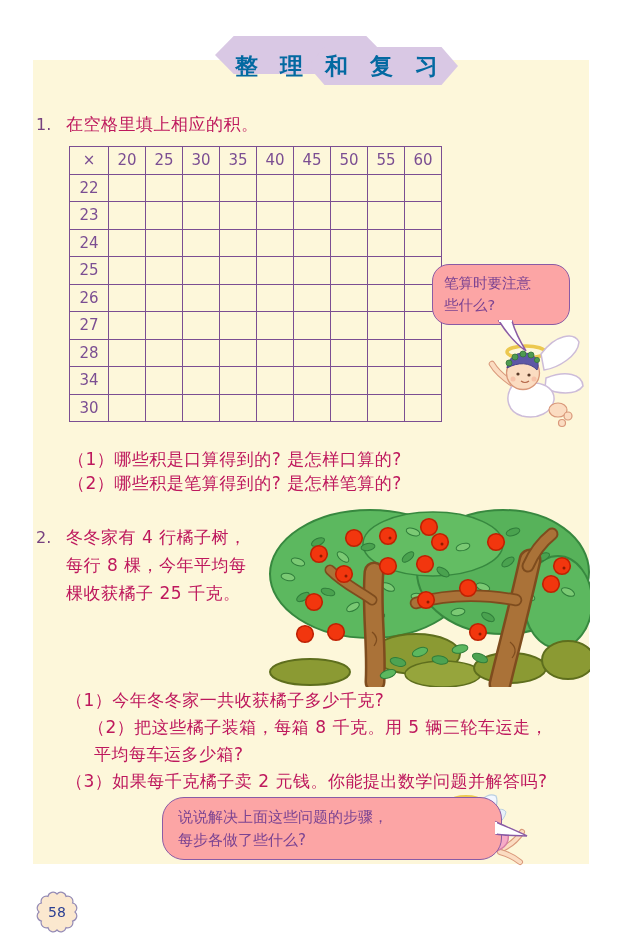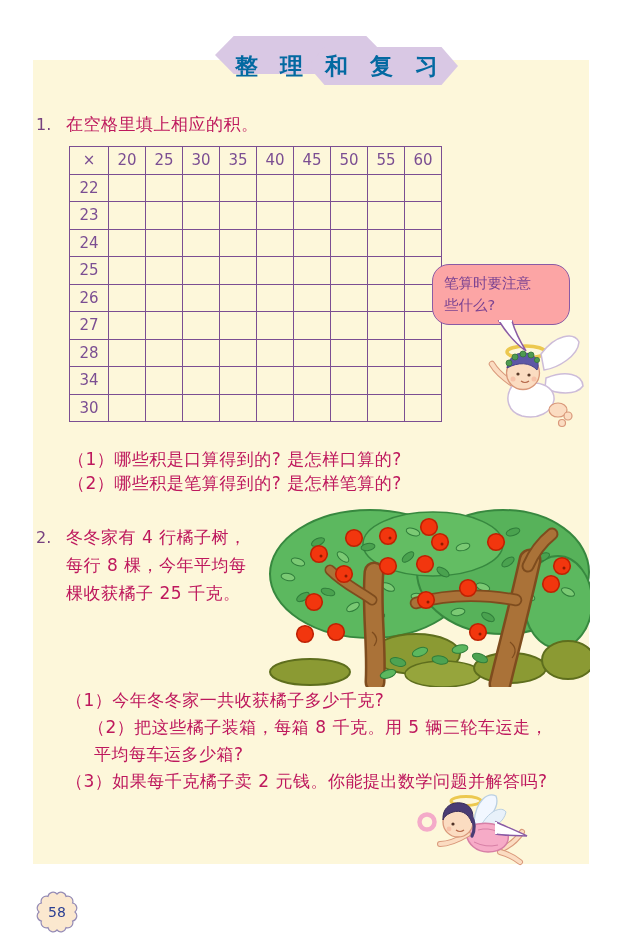--- a/index.html
+++ b/index.html
@@ -318,20 +318,24 @@
         <circle cx="306" cy="66" r="1.5"></circle>
       <circle cx="170" cy="100" r="1.5"></circle>
     </g>
   </svg>
 
   <div class="abs qtext" style="left:66px; top:689px;">（1）今年冬冬家一共收获橘子多少千克?</div>
   <div class="abs qtext" style="left:66px; top:716px;margin-left:22px;">（2）把这些橘子装箱，每箱 8 千克。用 5 辆三轮车运走，</div>
   <div class="abs qtext" style="left:94px; top:743px;text-align:right;">平均每车运多少箱?</div>
   <div class="abs qtext" style="left:66px; top:770px;text-align:right;">（3）如果每千克橘子卖 2 元钱。你能提出数学问题并解答吗?</div>
 
+  <div class="bubble bubble2">
+    <div>说说解决上面这些问题的步骤，</div>
+    <div>每步各做了些什么?</div>
+  </div>
   <svg class="tail" style="left:495px; top:818px;" width="38" height="26">
     <path d="M1,4 C12,9 22,13 32,18 C20,17 10,18 1,16 Z" fill="#ffffff" stroke="#8a5ba5" stroke-width="1.5"></path>
     <rect x="0" y="4" width="2" height="12" fill="#ffffff"></rect>
   </svg>
 
   <svg class="illu" style="left:416px; top:792px; z-index:2;" width="118" height="86" viewBox="0 0 118 86">
     <circle cx="11" cy="30" r="7.5" fill="none" stroke="#f29ec6" stroke-width="4.5" opacity="0.85"></circle>
     <ellipse cx="50" cy="9" rx="15" ry="4.5" fill="none" stroke="#ecc84f" stroke-width="3"></ellipse>
     <path d="M58,30 C60,8 72,0 80,4 C84,14 74,28 62,34 Z" fill="#f2f7ff" stroke="#b9cfe2" stroke-width="1.3"></path>
     <path d="M66,32 C74,18 86,14 90,20 C88,30 78,36 68,38 Z" fill="#e8f1fa" stroke="#b9cfe2" stroke-width="1"></path>

